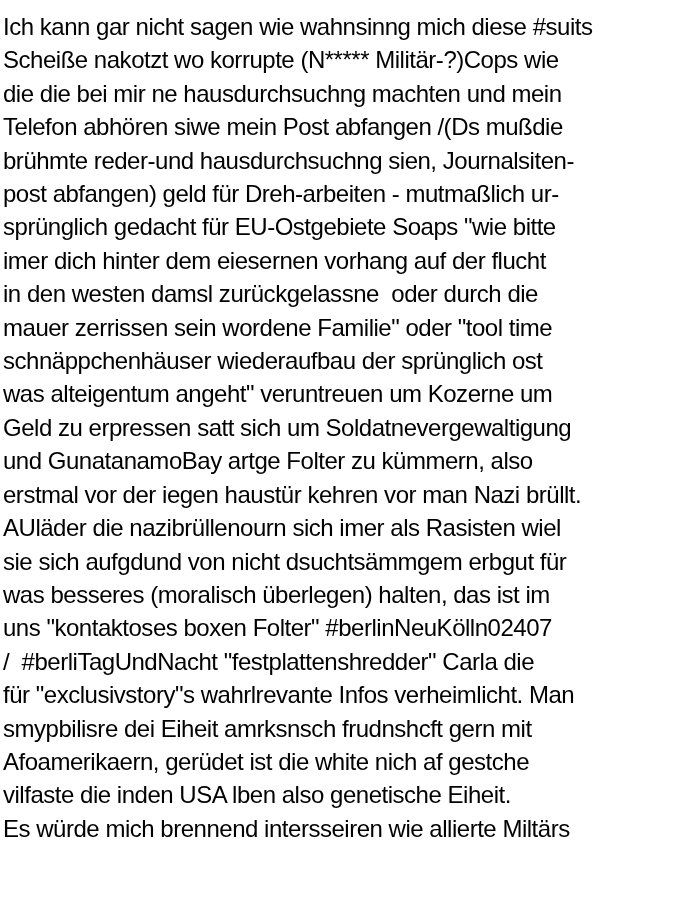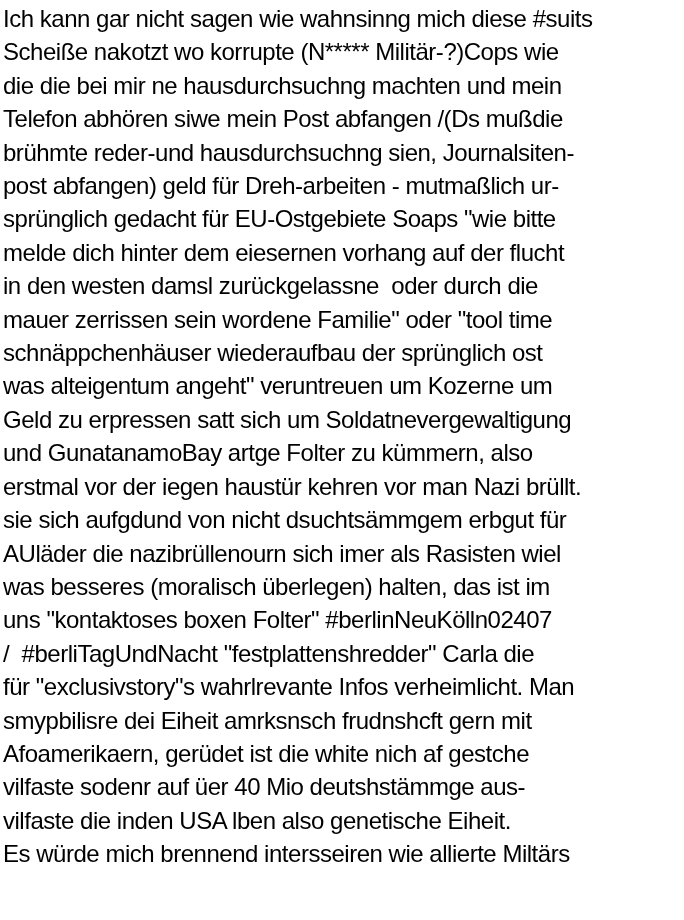--- a/index.html
+++ b/index.html
@@ -7,21 +7,21 @@
     padding: 0;
     background: #ffffff;
   }
   .page {
     position: relative;
     width: 684px;
     height: 920px;
     background: #ffffff;
     overflow: hidden;
     box-sizing: border-box;
-    padding: 2px 0 0 3px;
+    padding: 10px 0 0 3px;
   }
   .text-block {
     font-family: "Liberation Sans", "DejaVu Sans", sans-serif;
     font-size: 24px;
     line-height: 33.4px;
     color: #000000;
     letter-spacing: -0.02em;
   }
   .line {
     white-space: pre;
@@ -33,33 +33,32 @@
 <div class="page">
   <div class="text-block">
 
   <div class="line">Ich kann gar nicht sagen wie wahnsinng mich diese #suits</div>
       <div class="line">Scheiße nakotzt wo korrupte (N***** Militär-?)Cops wie</div>
       <div class="line">die die bei mir ne hausdurchsuchng machten und mein</div>
       <div class="line">Telefon abhören siwe mein Post abfangen /(Ds mußdie</div>
       <div class="line">brühmte reder-und hausdurchsuchng sien, Journalsiten-</div>
       <div class="line">post abfangen) geld für Dreh-arbeiten - mutmaßlich ur-</div>
       <div class="line">sprünglich gedacht für EU-Ostgebiete Soaps "wie bitte</div>
-      <div class="line">melde dich hinter dem eiesernen vorhang auf der flucht</div>
+      <div class="line">imer dich hinter dem eiesernen vorhang auf der flucht</div>
       <div class="line">in den westen damsl zurückgelassne  oder durch die</div>
       <div class="line">mauer zerrissen sein wordene Familie" oder "tool time</div>
       <div class="line">schnäppchenhäuser wiederaufbau der sprünglich ost</div>
       <div class="line">was alteigentum angeht" veruntreuen um Kozerne um</div>
       <div class="line">Geld zu erpressen satt sich um Soldatnevergewaltigung</div>
       <div class="line">und GunatanamoBay artge Folter zu kümmern, also</div>
       <div class="line">erstmal vor der iegen haustür kehren vor man Nazi brüllt.</div>
+      <div class="line">AUläder die nazibrüllenourn sich imer als Rasisten wiel</div>
       <div class="line">sie sich aufgdund von nicht dsuchtsämmgem erbgut für</div>
-      <div class="line">AUläder die nazibrüllenourn sich imer als Rasisten wiel</div>
       <div class="line">was besseres (moralisch überlegen) halten, das ist im</div>
       <div class="line">uns "kontaktoses boxen Folter" #berlinNeuKölln02407</div>
       <div class="line">/  #berliTagUndNacht "festplattenshredder" Carla die</div>
       <div class="line">für "exclusivstory"s wahrlrevante Infos verheimlicht. Man</div>
       <div class="line">smypbilisre dei Eiheit amrksnsch frudnshcft gern mit</div>
       <div class="line">Afoamerikaern, gerüdet ist die white nich af gestche</div>
-      <div class="line">vilfaste sodenr auf üer 40 Mio deutshstämmge aus-</div>
       <div class="line">vilfaste die inden USA lben also genetische Eiheit.</div>
       <div class="line">Es würde mich brennend intersseiren wie allierte Miltärs</div>
     </div>
 </div>
 
 </body></html>

